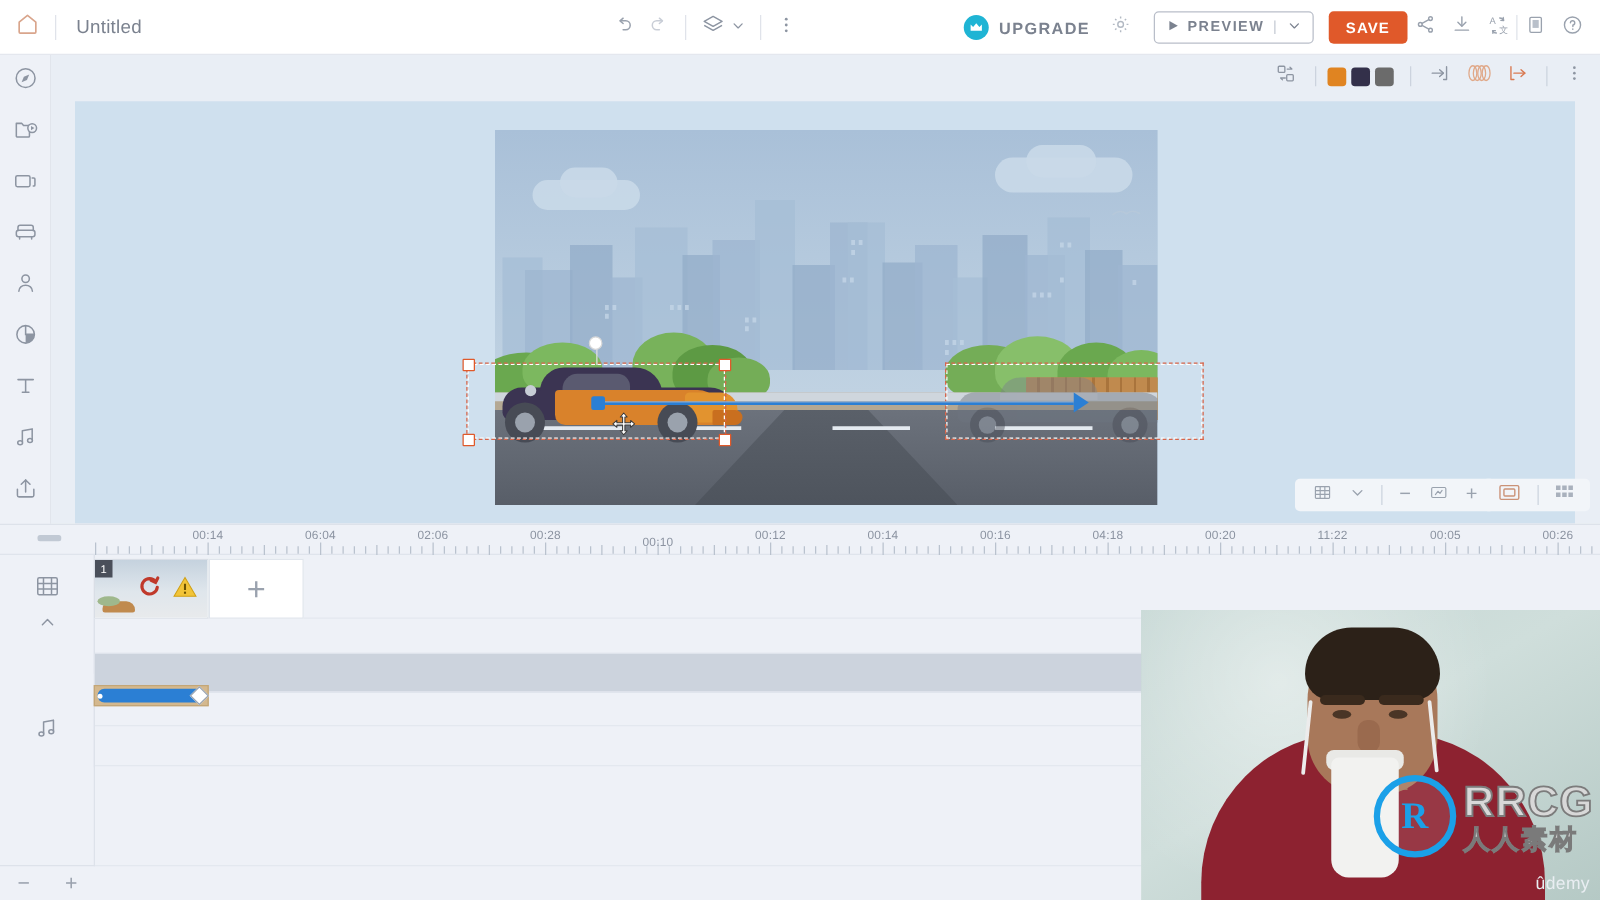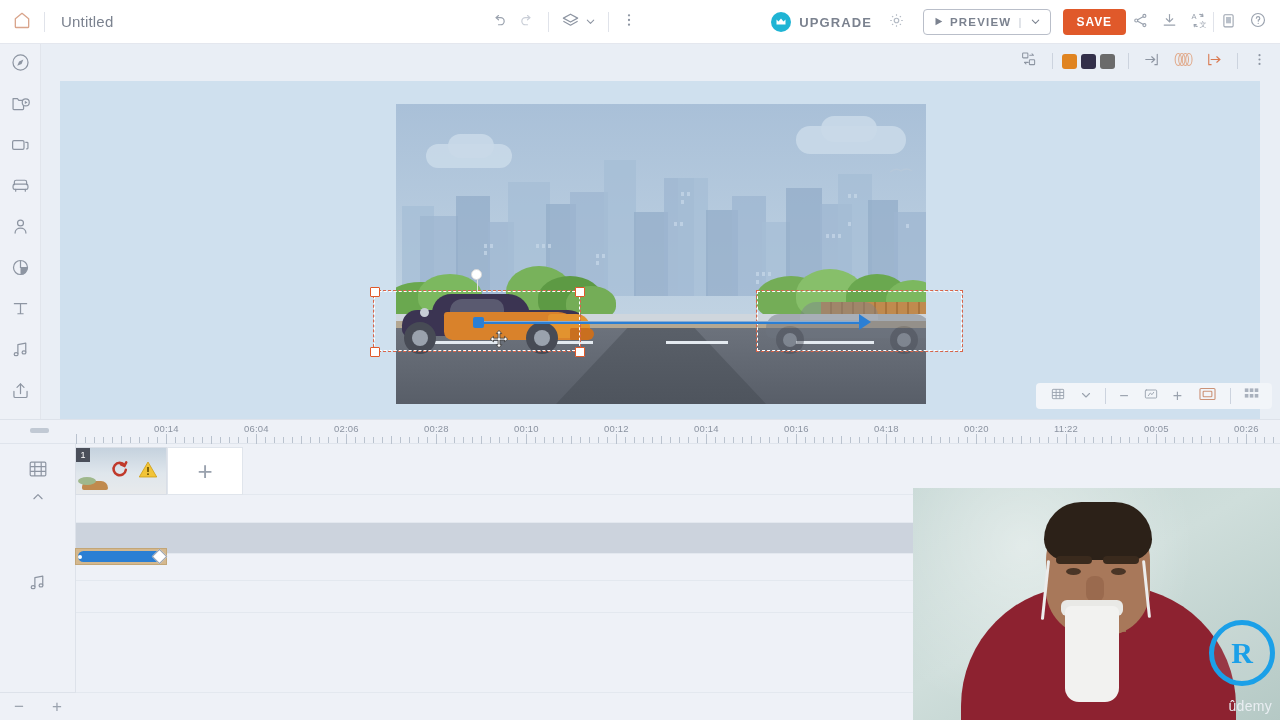--- a/index.html
+++ b/index.html
@@ -846,21 +846,21 @@
           <div class="tick" style="left: 1228px; top: 17px; height: 6px;"></div>
           <div class="tick" style="left: 1237px; top: 17px; height: 6px;"></div>
           <div class="tick" style="left: 1246px; top: 14px; height: 10px;"></div>
           <div class="tick" style="left: 1255px; top: 17px; height: 6px;"></div>
           <div class="tick" style="left: 1264px; top: 17px; height: 6px;"></div>
           <div class="tick" style="left: 1273px; top: 17px; height: 6px;"></div>
           <div class="ruler-label" style="left: 154px;">00:14</div>
           <div class="ruler-label" style="left: 244px;">06:04</div>
           <div class="ruler-label" style="left: 334px;">02:06</div>
           <div class="ruler-label" style="left: 424px;">00:28</div>
-          <div class="ruler-label" style="left: 514px;">00:10</div>
+          <div class="ruler-label" style="left: 514px; margin-top: 6px;">00:10</div>
           <div class="ruler-label" style="left: 604px;">00:12</div>
           <div class="ruler-label" style="left: 694px;">00:14</div>
           <div class="ruler-label" style="left: 784px;">00:16</div>
           <div class="ruler-label" style="left: 874px;">04:18</div>
           <div class="ruler-label" style="left: 964px;">00:20</div>
           <div class="ruler-label" style="left: 1054px;">11:22</div>
           <div class="ruler-label" style="left: 1144px;">00:05</div>
           <div class="ruler-label" style="left: 1234px;">00:26</div>
         </div>
     </div>
@@ -945,17 +945,21 @@
     <div class="wc-brow" style="left:190px;top:68px;"></div>
     <div class="wc-eye" style="left:153px;top:80px;"></div>
     <div class="wc-eye" style="left:198px;top:80px;"></div>
     <div style="position:absolute;left:173px;top:88px;width:18px;height:26px;background:#9a6a4e;border-radius:8px;"></div>
     <div class="wc-cord" style="left:131px;top:72px;height:60px;transform:rotate(6deg);"></div>
     <div class="wc-cord" style="left:232px;top:72px;height:58px;transform:rotate(-6deg);"></div>
     <div class="wc-cuplid"></div>
     <div class="wc-cup"></div>
     <div class="wc-logo">
       <div class="wc-logo-mark">R</div>
+      <div class="wc-logo-txt">
+        <span class="wc-rrcg">RRCG</span>
+        <span class="wc-cn">人人素材</span>
+      </div>
     </div>
     <div class="udemy">ûdemy</div>
   </div>
 
 </div>
 
 </body></html>

